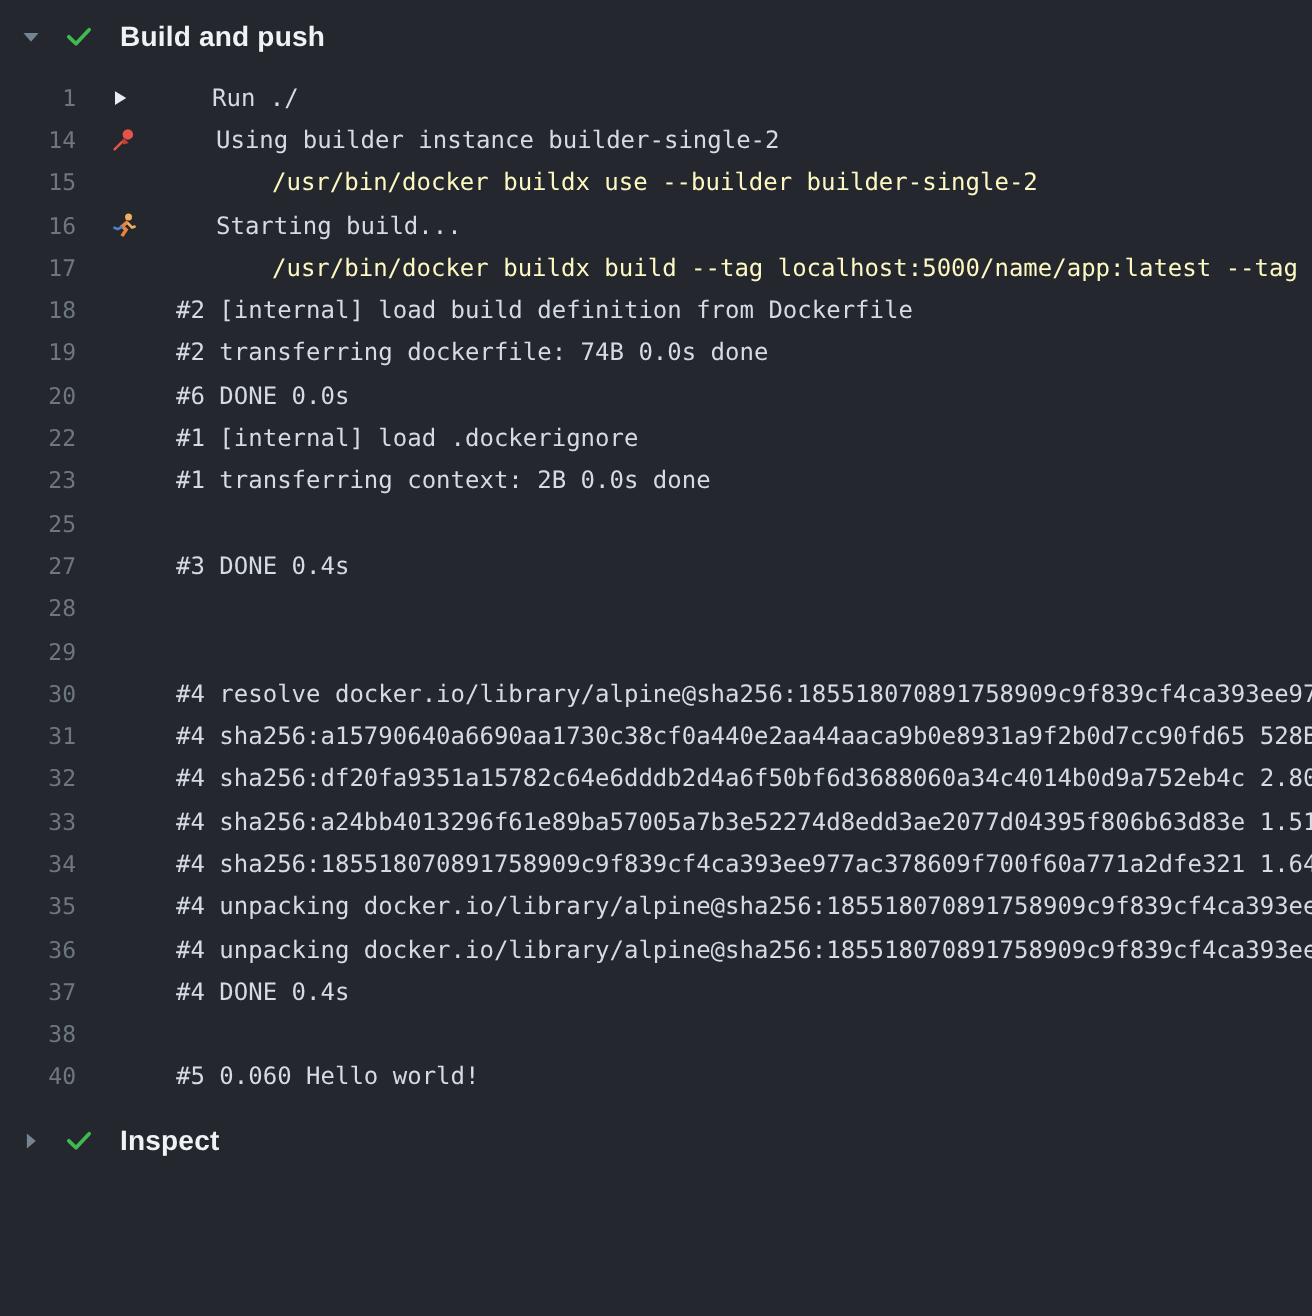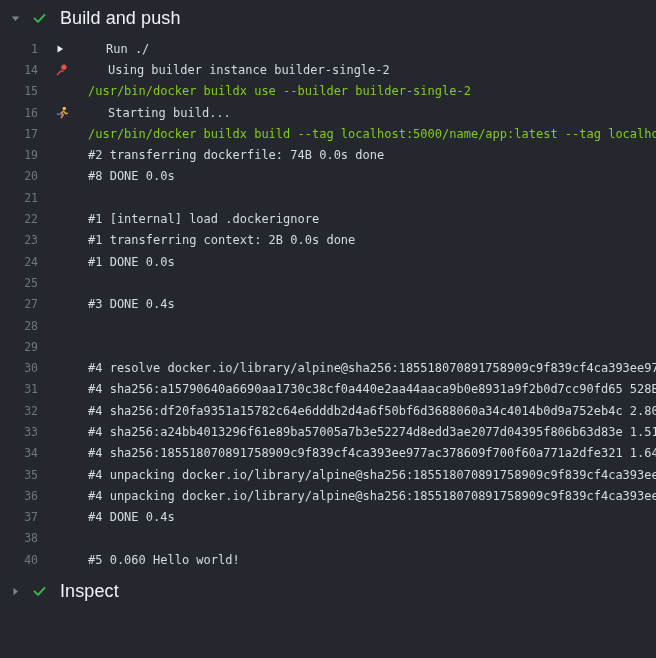--- a/index.html
+++ b/index.html
@@ -13,40 +13,40 @@
 
   
   .section-header {
     display: flex; align-items: center;
     height: 26px; padding: 0 10px;
     cursor: pointer;
   }
   .section-header .chev { width: 11px; height: 11px; display: inline-flex; margin-right: 11px; flex: 0 0 auto; }
   .section-header .check { width: 15px; height: 15px; display: inline-flex; margin-right: 13px; flex: 0 0 auto; }
   .section-header .label {
-    color: #f0f3f6; font-size: 18px; font-weight: normal; letter-spacing: .1px;
+    color: #f0f3f6; font-size: 14px; font-weight: bold; letter-spacing: .1px;
   }
 
   
   .log { margin-top: 7px; margin-bottom: 8px; }
   .line {
     display: flex; align-items: center; height: 21.3px; white-space: pre;
   }
   .num {
     flex: 0 0 26px; text-align: right;
     margin-left: 12px; margin-right: 17px;
     color: #6e7681; font-family: "DejaVu Sans Mono", "Liberation Mono", monospace;
     font-size: 11.5px; text-decoration: none; cursor: pointer;
   }
   .txt {
     color: #d4dbe2; font-family: "DejaVu Sans Mono", "Liberation Mono", monospace;
     font-size: 12px;
     padding-left: 33px;
   }
-  .cmd .txt { color: #84cc16; }
+  .cmd .txt { color: #fef9c3; margin-left: 48px; }
   .caret { width: 10px; height: 12px; display: inline-flex; margin-right: 8px; flex: 0 0 auto; cursor: pointer; }
   .emoji { width: 14px; height: 14px; display: inline-flex; margin-right: 6px; flex: 0 0 auto; }
 </style>
 </head>
 <body>
 
 <div class="viewer">
 
   <div class="section-header">
     <span class="chev">
@@ -103,42 +103,38 @@
       </span>
       <span class="txt">Starting build...</span>
     </div>
 
     <div class="line cmd">
       <a class="num">17</a>
       <span class="txt">/usr/bin/docker buildx build --tag localhost:5000/name/app:latest --tag localhost:5000</span>
     </div>
 
     <div class="line">
+      <a class="num">18</a>
+      <span class="txt">#2 [internal] load build definition from Dockerfile</span>
+    </div>
+    <div class="line">
       <a class="num">19</a>
       <span class="txt">#2 transferring dockerfile: 74B 0.0s done</span>
     </div>
     <div class="line">
       <a class="num">20</a>
-      <span class="txt">#8 DONE 0.0s</span>
-    </div>
-    <div class="line">
-      <a class="num">21</a>
-      <span class="txt"></span>
+      <span class="txt">#6 DONE 0.0s</span>
     </div>
     <div class="line">
       <a class="num">22</a>
       <span class="txt">#1 [internal] load .dockerignore</span>
     </div>
     <div class="line">
       <a class="num">23</a>
       <span class="txt">#1 transferring context: 2B 0.0s done</span>
-    </div>
-    <div class="line">
-      <a class="num">24</a>
-      <span class="txt">#1 DONE 0.0s</span>
     </div>
     <div class="line">
       <a class="num">25</a>
       <span class="txt"></span>
     </div>
     <div class="line">
       <a class="num">27</a>
       <span class="txt">#3 DONE 0.4s</span>
     </div>
     <div class="line">

